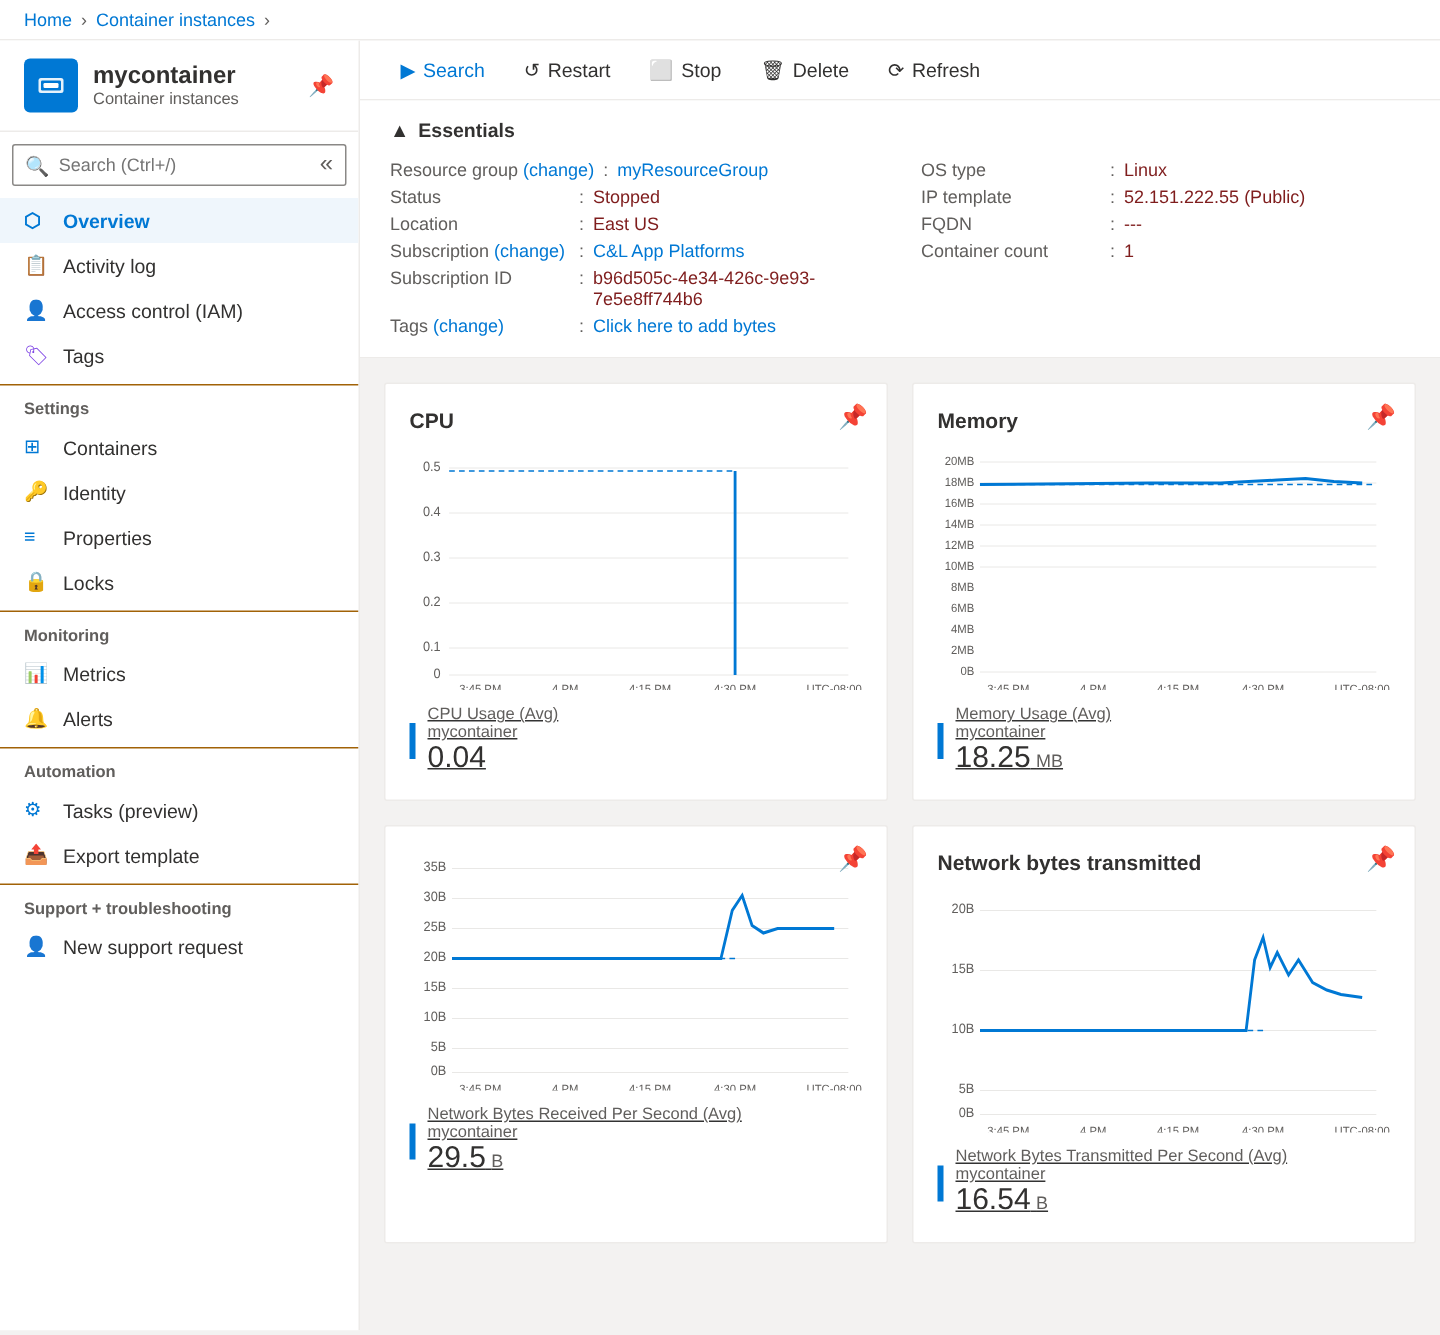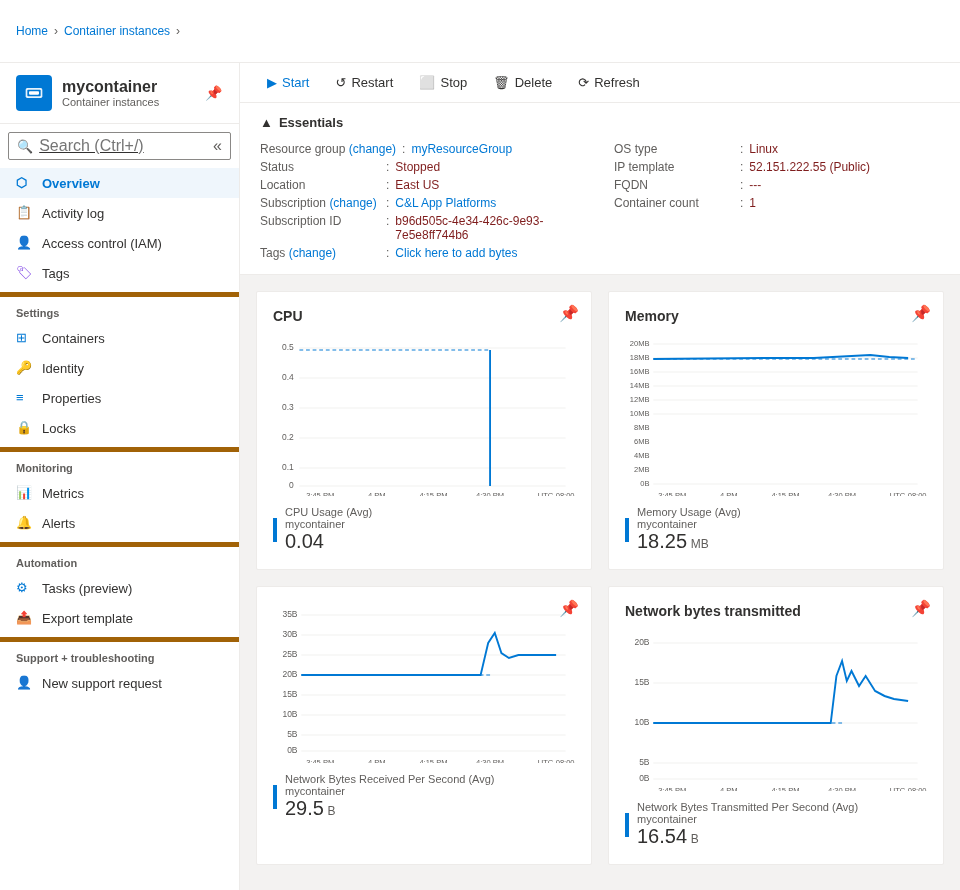--- a/index.html
+++ b/index.html
@@ -2,21 +2,21 @@
 <html><head>
   <meta charset="utf-8">
   <style>
     * { box-sizing: border-box; margin: 0; padding: 0; }
     body { font-family: 'Segoe UI', Arial, sans-serif; font-size: 13px; color: #333; background: #f3f2f1; }
 
     
     .breadcrumb-bar {
       background: #fff;
       border-bottom: 1px solid #edebe9;
-      padding: 24px 16px;
+      padding: 6px 16px;
       display: flex;
       align-items: center;
       gap: 6px;
       font-size: 12px;
       color: #0078d4;
     }
     .breadcrumb-bar span { color: #605e5c; }
     .breadcrumb-sep { color: #605e5c; }
 
     .app-layout { display: flex; height: calc(100vh - 30px); }
@@ -54,21 +54,21 @@
       margin: 8px;
       display: flex;
       align-items: center;
       border: 1px solid #8a8886;
       border-radius: 2px;
       padding: 4px 8px;
       gap: 6px;
       background: #fff;
     }
     .search-box input {
-      border: none; outline: none; font-size: 16px; width: 100%; color: #323130; text-decoration: underline;
+      border: none; outline: none; font-size: 12px; width: 100%; color: #323130;
     }
     .search-box .collapse-btn { color: #605e5c; cursor: pointer; font-size: 16px; }
 
     .nav-item {
       display: flex;
       align-items: center;
       gap: 10px;
       padding: 7px 16px;
       cursor: pointer;
       color: #323130;
@@ -77,21 +77,21 @@
     }
     .nav-item.active { background: #eff6fc; color: #0078d4; font-weight: 600; }
     .nav-item .nav-icon { width: 16px; height: 16px; flex-shrink: 0; }
 
     .nav-section-label {
       padding: 10px 16px 4px;
       font-size: 11px;
       font-weight: 600;
       color: #605e5c;
       text-transform: none;
-      border-top: 5px solid #a16207;
+      border-top: 1px solid #a16207;
       margin-top: 4px;
     }
 
     
     .main-content {
       flex: 1;
       display: flex;
       flex-direction: column;
       overflow: hidden;
       background: #f3f2f1;
@@ -191,20 +191,21 @@
     }
     .chart-svg-container {
       width: 100%;
       height: 160px;
     }
     .chart-legend {
       display: flex;
       align-items: center;
       gap: 8px;
       margin-top: 10px;
+      text-decoration: underline;
     }
     .legend-bar {
       width: 4px;
       height: 24px;
       background: #0078d4;
       flex-shrink: 0;
     }
     .legend-text { font-size: 11px; color: #605e5c; }
     .legend-value { font-size: 20px; font-weight: 300; color: #323130; }
     .legend-unit { font-size: 12px; color: #605e5c; }
@@ -303,21 +304,21 @@
       <span class="nav-icon" style="color:#605e5c;">👤</span>
       <span>New support request</span>
     </div>
   </div>
 
   <div class="main-content">
 
     <div class="toolbar">
       <button class="toolbar-btn start-btn">
         <span style="color:#0078d4;">▶</span>
-        <span>Start</span>
+        <span>Search</span>
       </button>
       <button class="toolbar-btn">
         <span>↺</span>
         <span>Restart</span>
       </button>
       <button class="toolbar-btn">
         <span>⬜</span>
         <span>Stop</span>
       </button>
       <button class="toolbar-btn">

